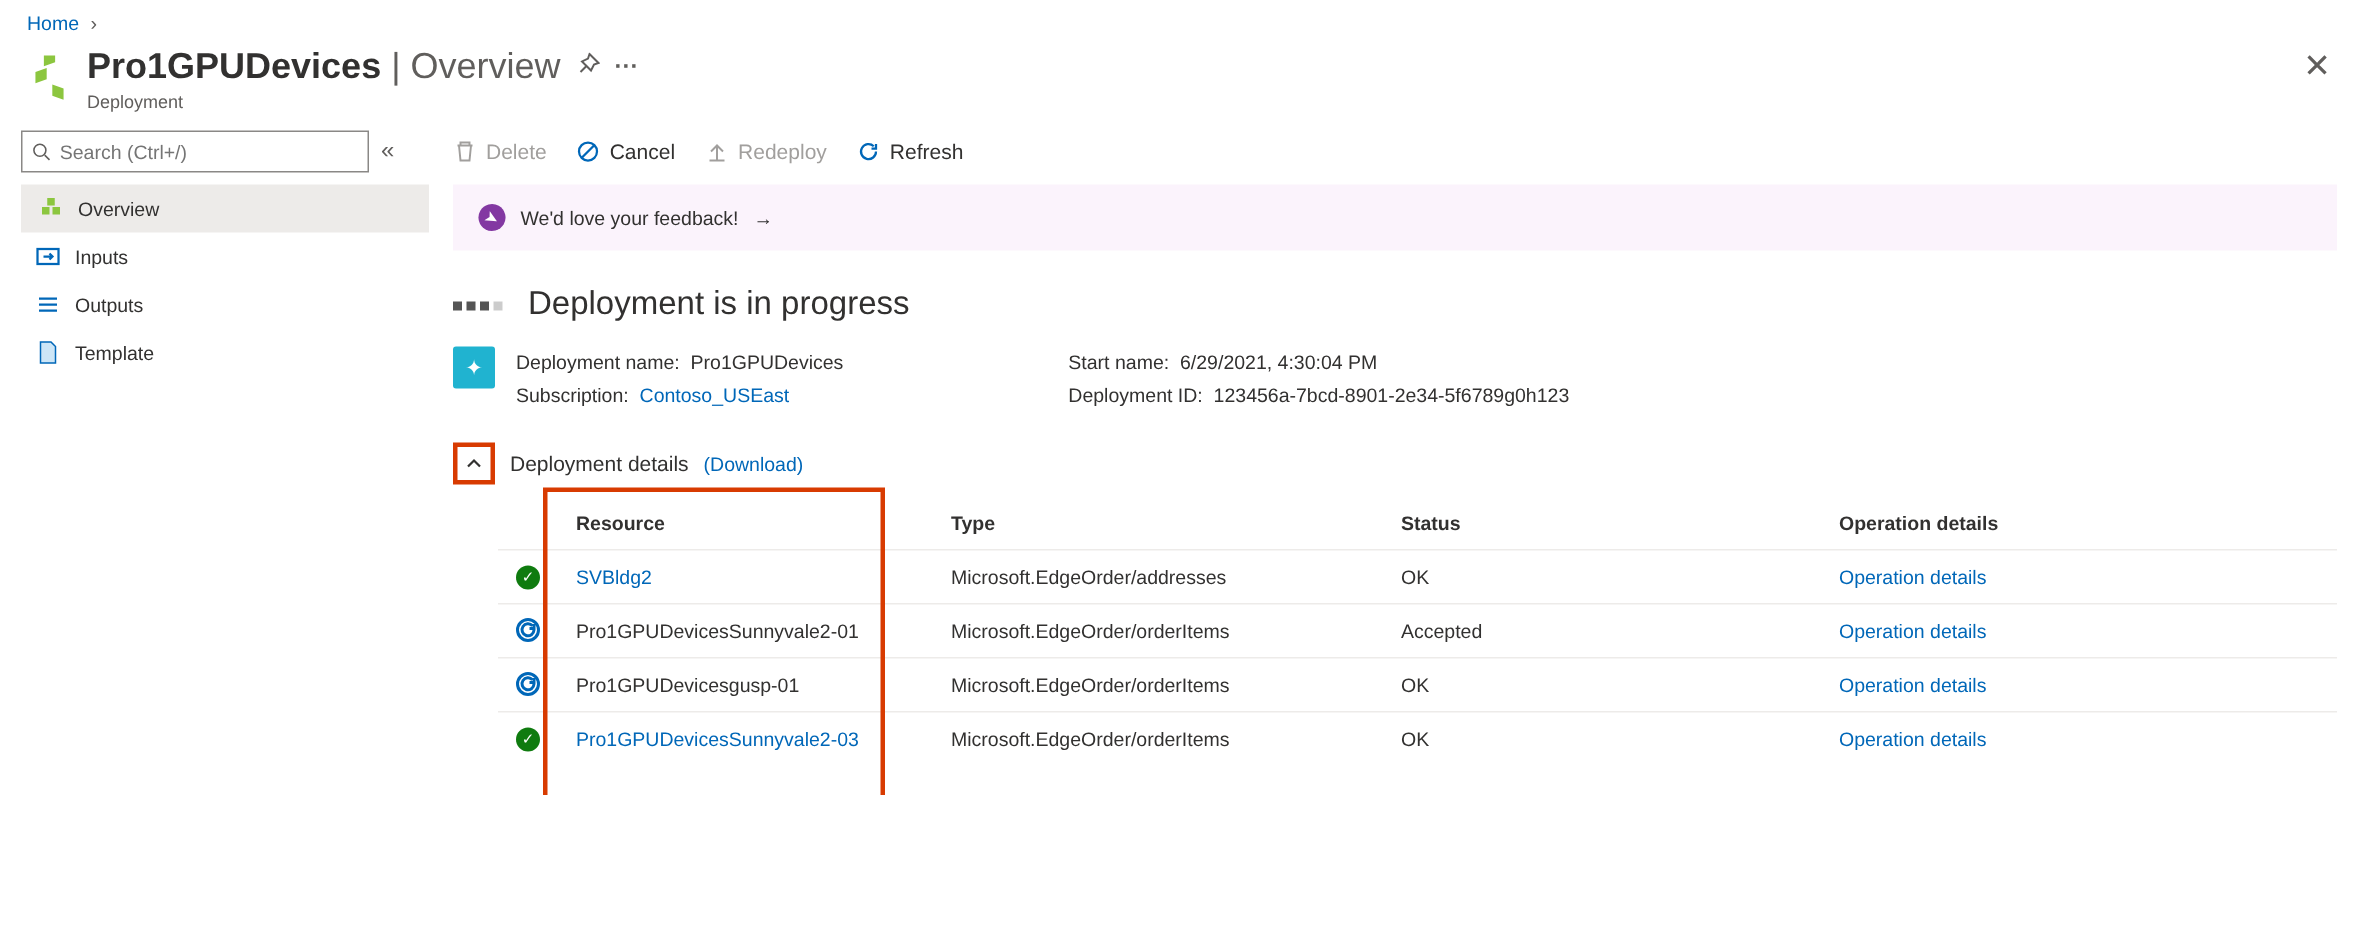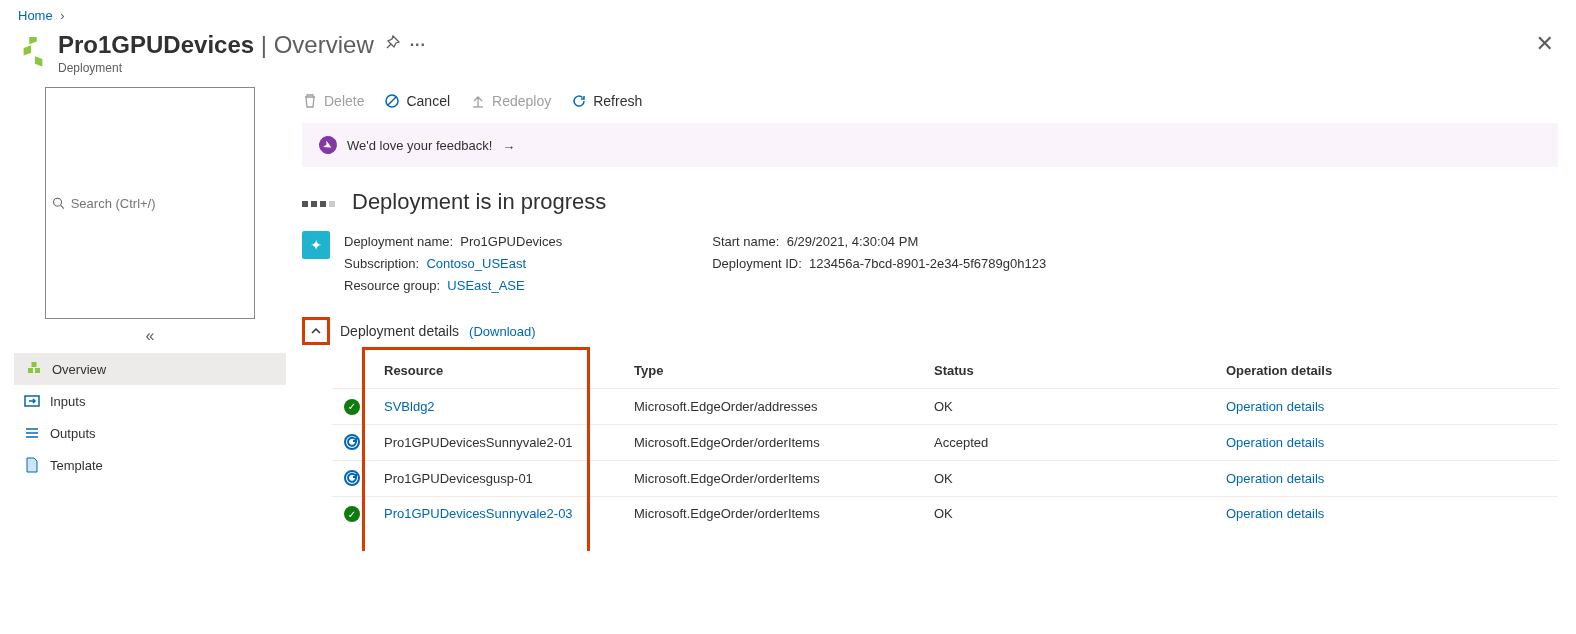--- a/index.html
+++ b/index.html
@@ -12,21 +12,21 @@
   .header { display:flex; align-items:flex-start; padding:6px 18px 6px; }
   .header-icon { width:30px; height:30px; margin-right:10px; margin-top:6px; }
   .title-line { font-size:24px; font-weight:600; display:flex; align-items:center; gap:10px;}
   .title-thin { font-weight:300; color:#605e5c;margin-top:48px; }
   .subtitle { font-size:12px; color:#605e5c; margin-top:2px;}
   .hdr-icon { color:#605e5c; font-size:16px; cursor:pointer; }
   .close-x { margin-left:auto; font-size:22px; color:#605e5c; cursor:pointer; padding-right:4px; }
 
   .layout { display:flex; }
   .sidebar { width:286px; padding:6px 0 0 14px; }
-  .search-row { display:flex; align-items:center; gap:8px; margin-bottom:8px;flex-direction:column; }
+  .search-row { display:flex; align-items:center; gap:8px; margin-bottom:8px; }
   .search-box { flex:0 0 232px; border:1px solid #8a8886; height:28px; display:flex; align-items:center; padding:0 6px; background:#fff; }
   .search-box input { border:none; outline:none; width:100%; font-size:13px; }
   .search-box svg { width:14px; height:14px; margin-right:6px; color:#605e5c;}
   .collapse-chev { color:#605e5c; font-size:16px; cursor:pointer; }
   .nav { list-style:none; }
   .nav li { display:flex; align-items:center; gap:10px; padding:8px 10px; cursor:pointer; }
   .nav li.active { background:#edebe9; font-weight:400; border-left:2px solid transparent;}
   .nav .ic { width:16px; height:16px; display:inline-flex; align-items:center; justify-content:center; }
 
   .main { flex:1; padding:0 18px 20px 0; }
@@ -202,21 +202,20 @@
       <span class="dots"><span></span><span></span><span></span><span style="opacity:.3"></span></span>
       <span class="status-title">Deployment is in progress</span>
     </div>
 
     <div class="meta-block">
       <span class="meta-icon">✦</span>
       <div class="kv-cols">
         <div class="kv">
           <div><span class="lbl">Deployment name:</span>&nbsp;&nbsp;<span>Pro1GPUDevices</span></div>
           <div><span class="lbl">Subscription:</span>&nbsp;&nbsp;<a>Contoso_USEast</a></div>
-          <div><span class="lbl">Resource group:</span>&nbsp;&nbsp;<a>USEast_ASE</a></div>
         </div>
         <div class="kv">
           <div><span class="lbl">Start name:</span>&nbsp;&nbsp;<span>6/29/2021, 4:30:04 PM</span></div>
           <div><span class="lbl">Deployment ID:</span>&nbsp;&nbsp;<span>123456a-7bcd-8901-2e34-5f6789g0h123</span></div>
         </div>
       </div>
     </div>
 
     <div class="details-hdr">
       <span class="chev-box">

